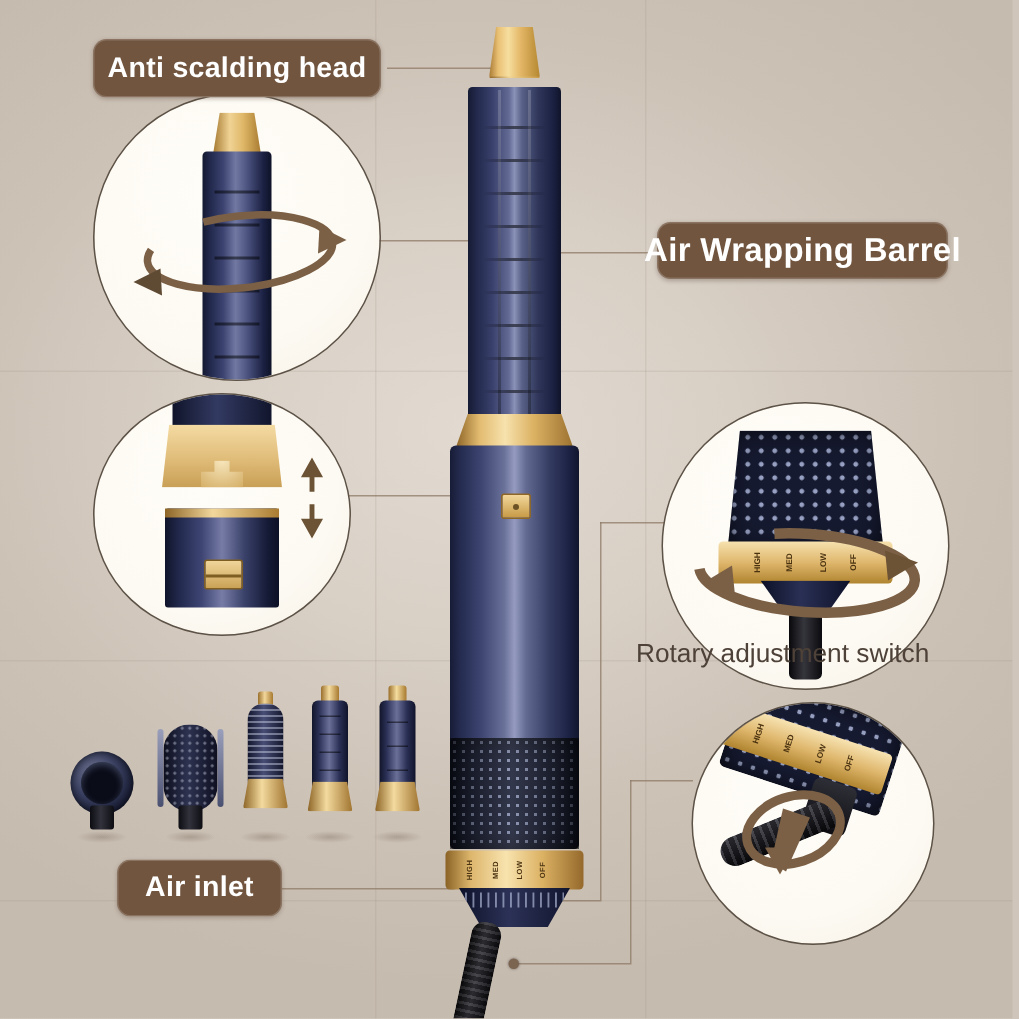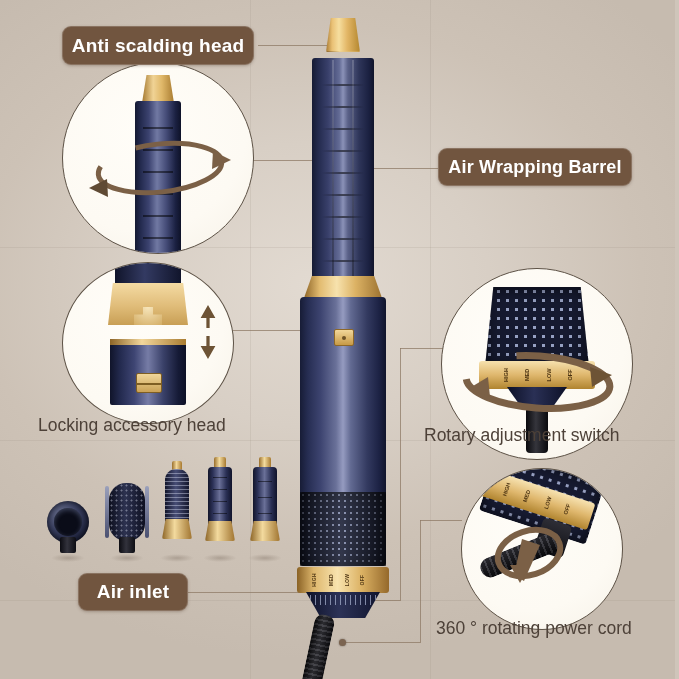--- a/index.html
+++ b/index.html
@@ -425,24 +425,22 @@
     <div class="cordpiece"></div>
     <svg class="rotarrow" style="left:22px;top:52px;" width="90" height="70" viewBox="0 0 90 70">
       <ellipse cx="45" cy="32" rx="32" ry="22" fill="none" stroke="#7b6046" stroke-width="6" transform="rotate(-18 45 32)"></ellipse>
       <polygon points="38,18 56,24 40,60 30,54" fill="#7b6046"></polygon>
       <polygon points="26,44 46,44 36,62" fill="#7b6046"></polygon>
     </svg>
   </div>
 
   <div class="pill" id="lbl-anti" style="left:62px;top:26px;width:190px;height:37px;font-size:19px;">Anti scalding head</div>
 
-  <div class="pill" id="lbl-barrel" style="left:438px;top:148px;width:192px;height:36px;font-size:18px;">Air Wrapping Barrel</div>
+  <div class="pill" id="lbl-barrel" style="left:438px;top:148px;width:192px;height:36px;font-size:22px;">Air Wrapping Barrel</div>
 
   <div class="pill" id="lbl-inlet" style="left:78px;top:573px;width:108px;height:36px;font-size:19px;">Air inlet</div>
 
 
-  <div class="cap" style="left:38px;top:415px;">Locking accessory head</div>
 
   <div class="cap" style="left:424px;top:425px;text-align:right;">Rotary adjustment switch</div>
 
-  <div class="cap" style="left:436px;top:618px;">360 ° rotating power cord</div>
 
 </div>
 
 </body></html>

